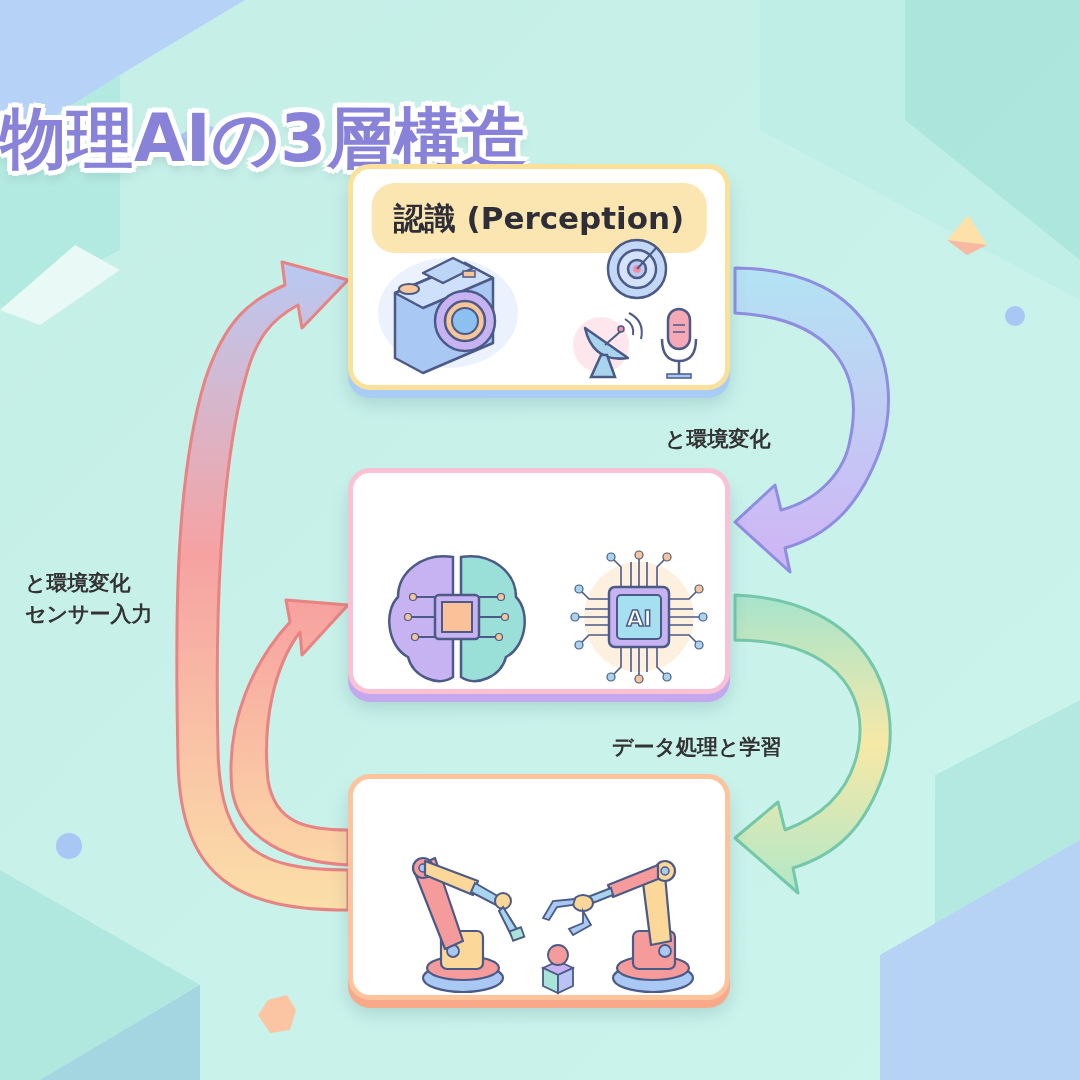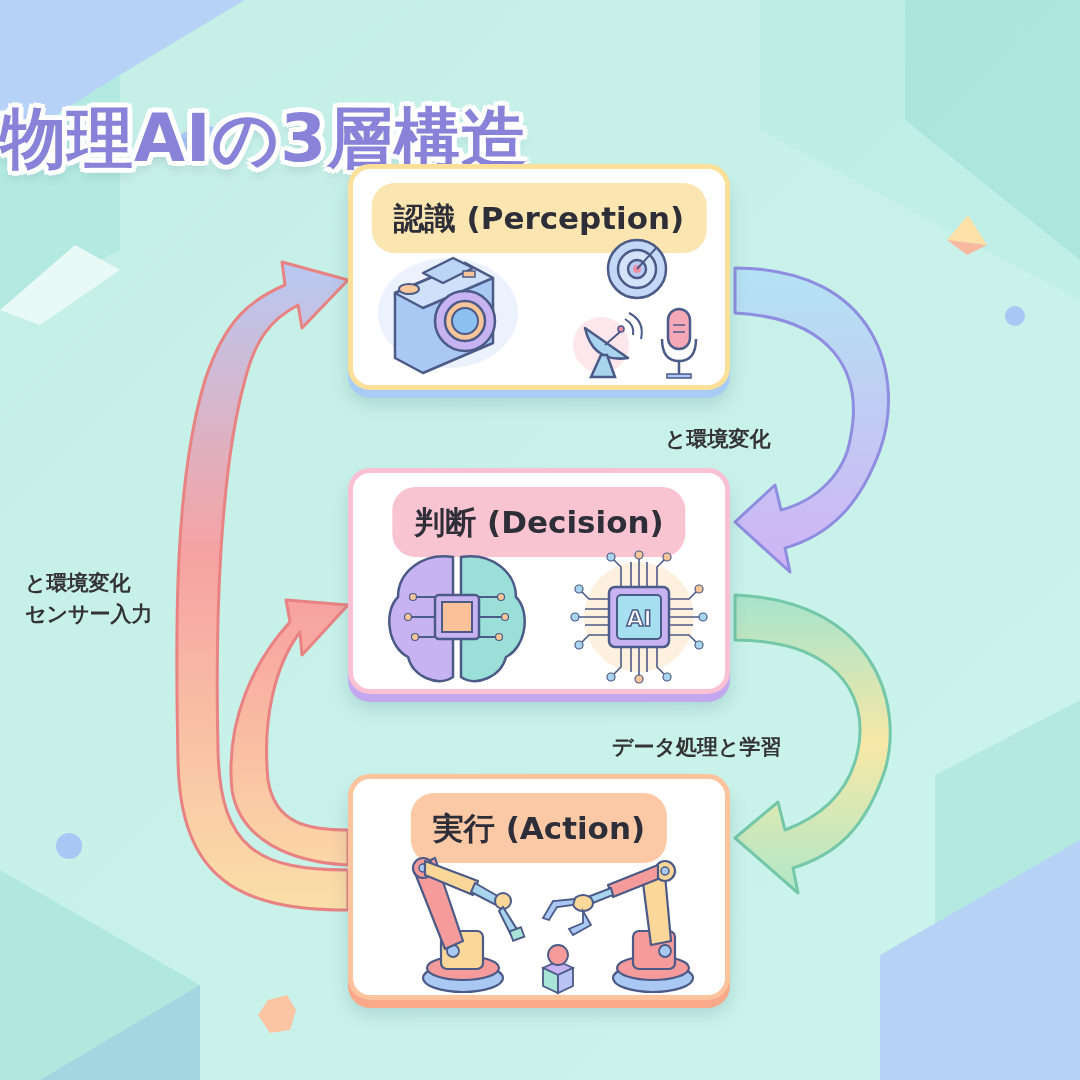--- a/index.html
+++ b/index.html
@@ -145,21 +145,20 @@
       <line x1="320" y1="92" x2="332" y2="92" stroke="#4b5a86" stroke-width="1.5"></line>
       <line x1="320" y1="99" x2="332" y2="99" stroke="#4b5a86" stroke-width="1.5"></line>
       <path d="M309,106 Q309,128 326,128 Q343,128 343,106" stroke="#4b5a86" stroke-width="2.5" fill="none"></path>
       <line x1="326" y1="128" x2="326" y2="142" stroke="#4b5a86" stroke-width="2.5"></line>
       <rect x="314" y="141" width="24" height="4" fill="#a9c8f4" stroke="#4b5a86" stroke-width="1.5"></rect>
     </g>
   </svg>
 </div>
 
 <div class="card c2">
-  <div class="pill">判断 (Decision)</div>
   <svg class="icons" width="382" height="160" viewBox="0 0 382 160">
     <g>
       <path d="M100,20 C70,15 45,35 45,60 C30,75 35,110 55,120 C60,140 85,150 100,140 Z" fill="#c8b3f2" stroke="#4b5a86" stroke-width="2.5"></path>
       <path d="M108,20 C138,15 163,35 163,60 C178,75 173,110 153,120 C148,140 123,150 108,140 Z" fill="#9be0d8" stroke="#4b5a86" stroke-width="2.5"></path>
       <path d="M60,60 L85,60 M55,80 L85,80 M62,100 L85,100 M148,60 L125,60 M152,80 L125,80 M146,100 L125,100" stroke="#4b5a86" stroke-width="1.8"></path>
       <circle cx="60" cy="60" r="3.5" fill="#f7c59a" stroke="#4b5a86" stroke-width="1.2"></circle>
       <circle cx="55" cy="80" r="3.5" fill="#f7c59a" stroke="#4b5a86" stroke-width="1.2"></circle>
       <circle cx="62" cy="100" r="3.5" fill="#f7c59a" stroke="#4b5a86" stroke-width="1.2"></circle>
       <circle cx="148" cy="60" r="3.5" fill="#f7c59a" stroke="#4b5a86" stroke-width="1.2"></circle>
       <circle cx="152" cy="80" r="3.5" fill="#f7c59a" stroke="#4b5a86" stroke-width="1.2"></circle>
@@ -190,21 +189,20 @@
           <circle cx="314" cy="140" r="4"></circle>
       </g>
       <rect x="256" y="50" width="60" height="60" rx="6" fill="#c8b3f2" stroke="#4b5a86" stroke-width="2.5"></rect>
       <rect x="264" y="58" width="44" height="44" rx="4" fill="#a6dff0" stroke="#4b5a86" stroke-width="2"></rect>
       <text x="286" y="89" text-anchor="middle" font-family="DejaVu Sans, sans-serif" font-size="22" font-weight="bold" fill="#fff" stroke="#4b5a86" stroke-width="1.5">AI</text>
     </g>
   </svg>
 </div>
 
 <div class="card c3">
-  <div class="pill">実行 (Action)</div>
   <svg class="icons" width="382" height="160" viewBox="0 0 382 160">
     <g>
       <ellipse cx="110" cy="135" rx="40" ry="14" fill="#a9c8f4" stroke="#4b5a86" stroke-width="2.2"></ellipse>
       <ellipse cx="110" cy="125" rx="36" ry="12" fill="#f59b9b" stroke="#4b5a86" stroke-width="2.2"></ellipse>
       <rect x="88" y="88" width="42" height="38" rx="6" fill="#fbd79a" stroke="#4b5a86" stroke-width="2.2"></rect>
       <circle cx="100" cy="108" r="6" fill="#a9c8f4" stroke="#4b5a86" stroke-width="1.8"></circle>
       <path d="M60,25 L82,15 L110,98 L92,106 Z" fill="#f59b9b" stroke="#4b5a86" stroke-width="2.2" stroke-linejoin="round"></path>
       <circle cx="70" cy="25" r="10" fill="#f59b9b" stroke="#4b5a86" stroke-width="2.2"></circle>
       <circle cx="70" cy="25" r="4" fill="#a9c8f4" stroke="#4b5a86" stroke-width="1.5"></circle>
       <path d="M72,18 L125,38 L120,52 L72,32 Z" fill="#fbd79a" stroke="#4b5a86" stroke-width="2.2" stroke-linejoin="round"></path>

